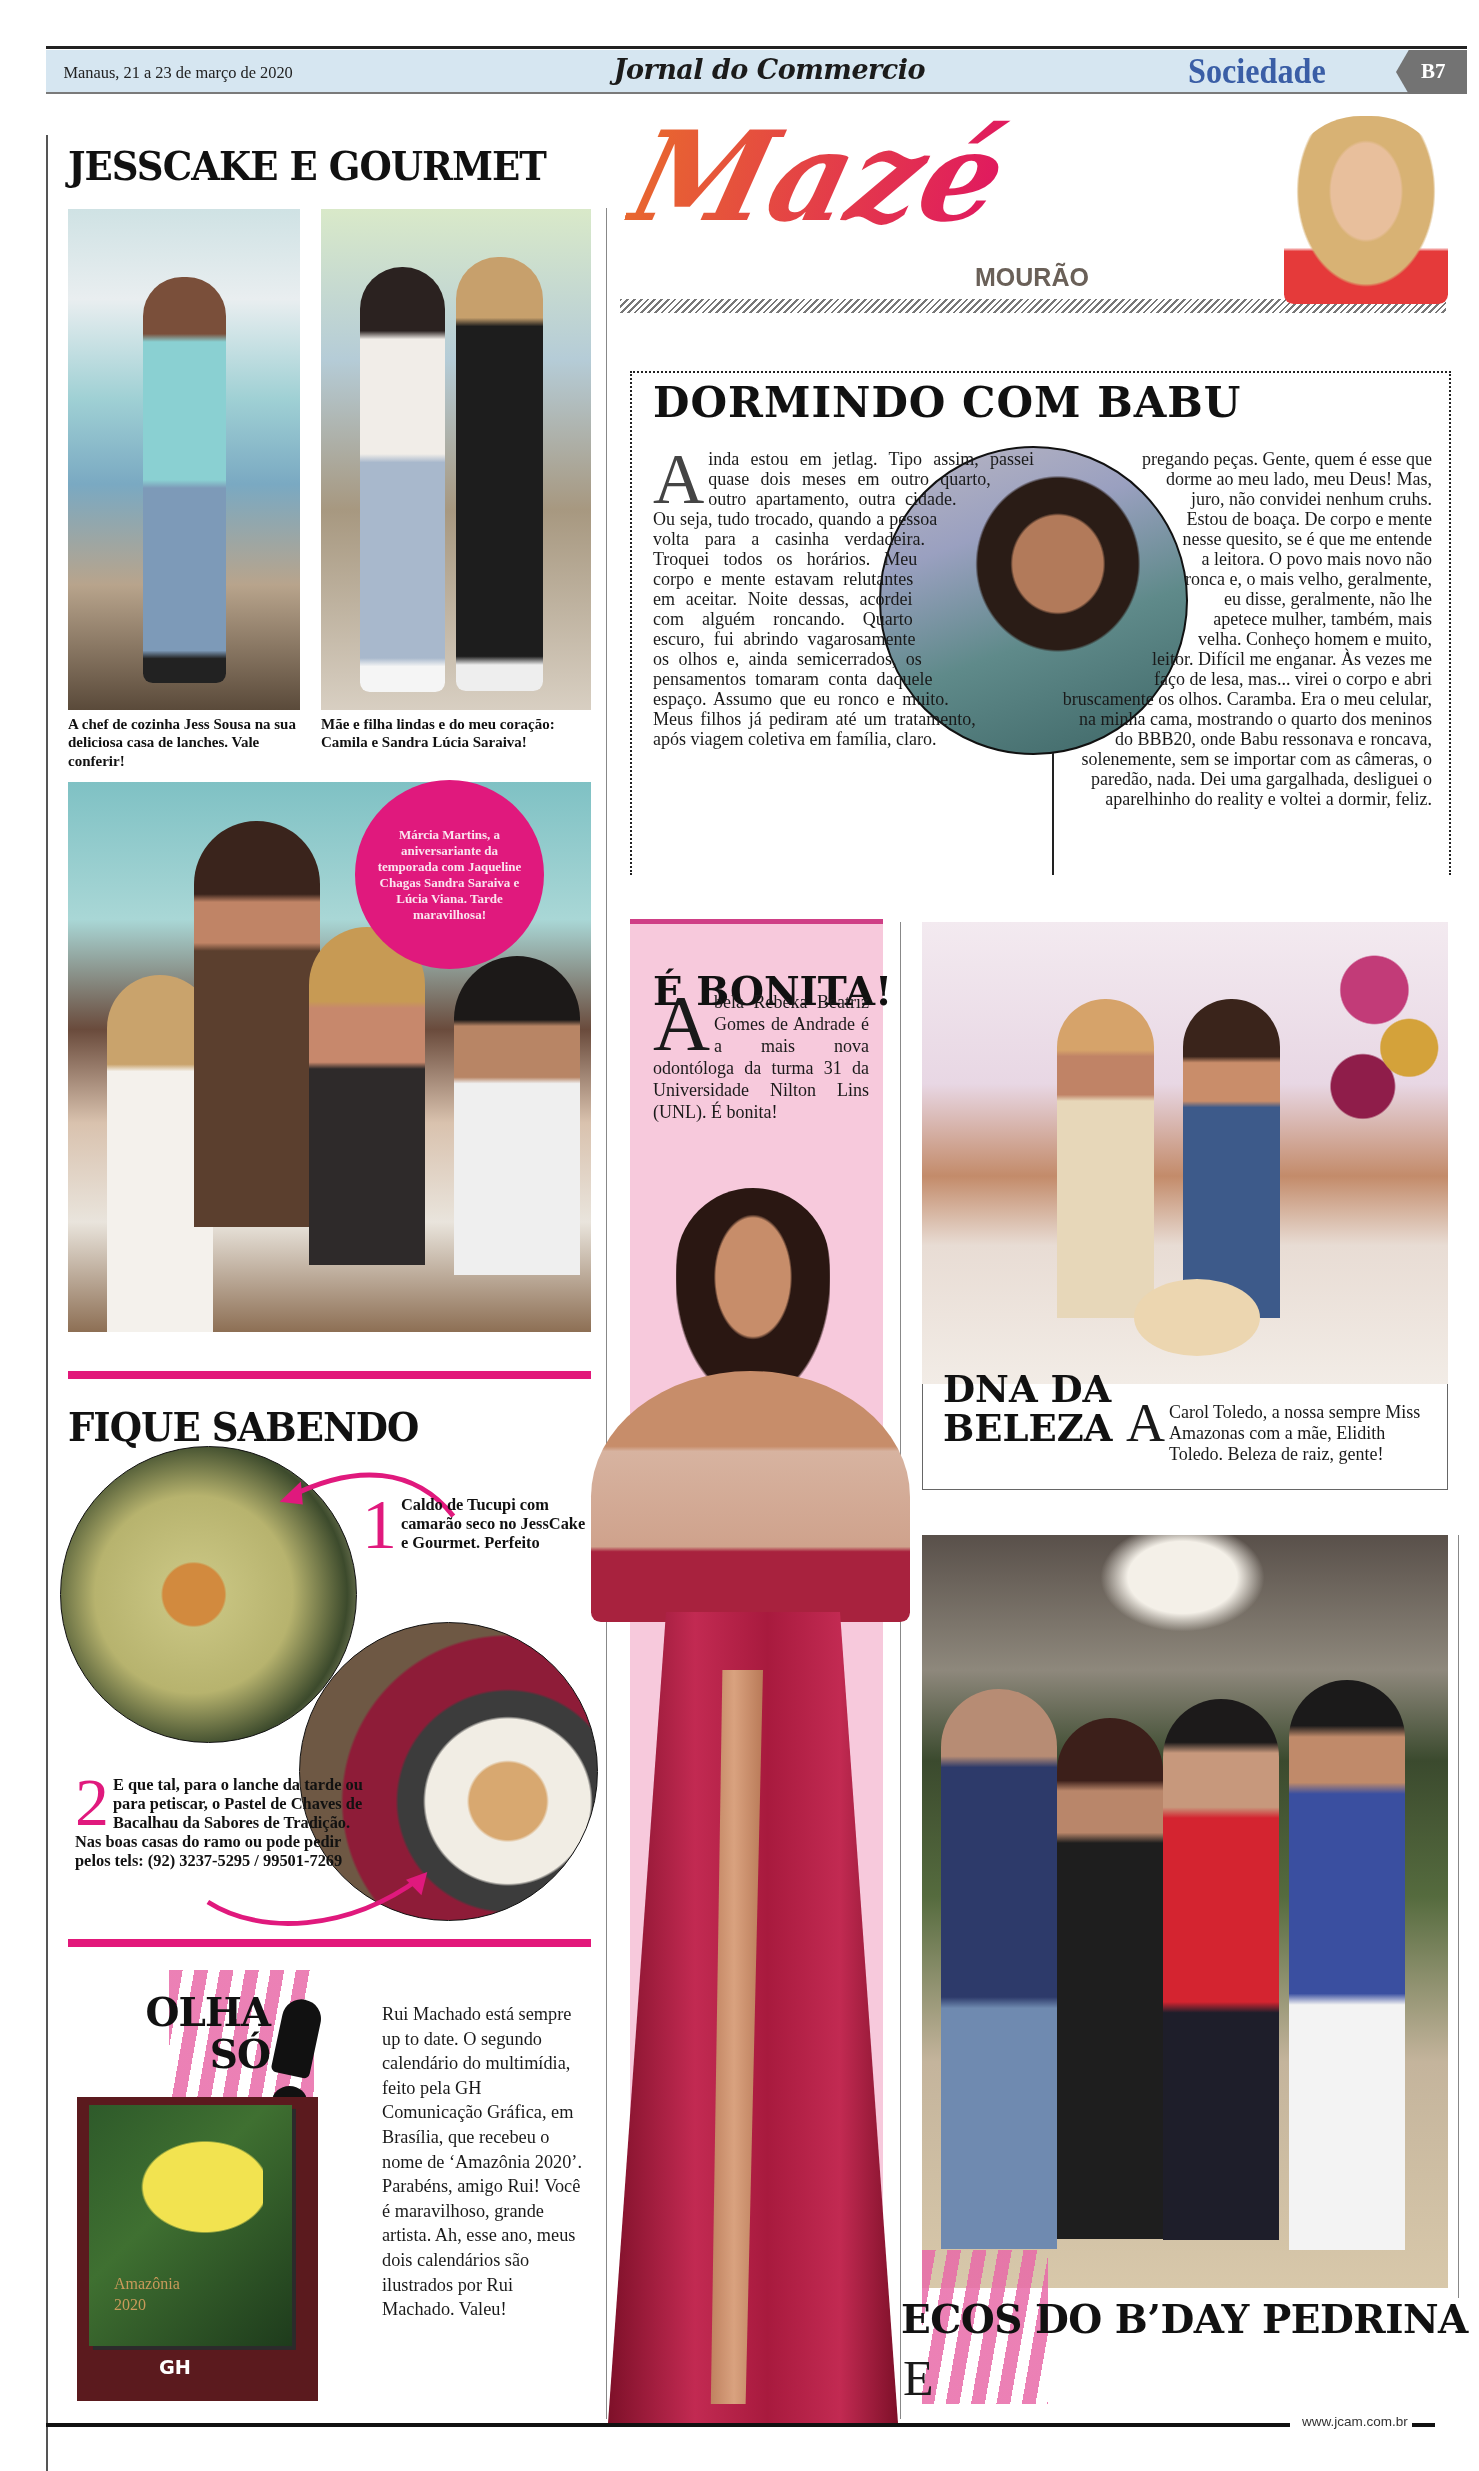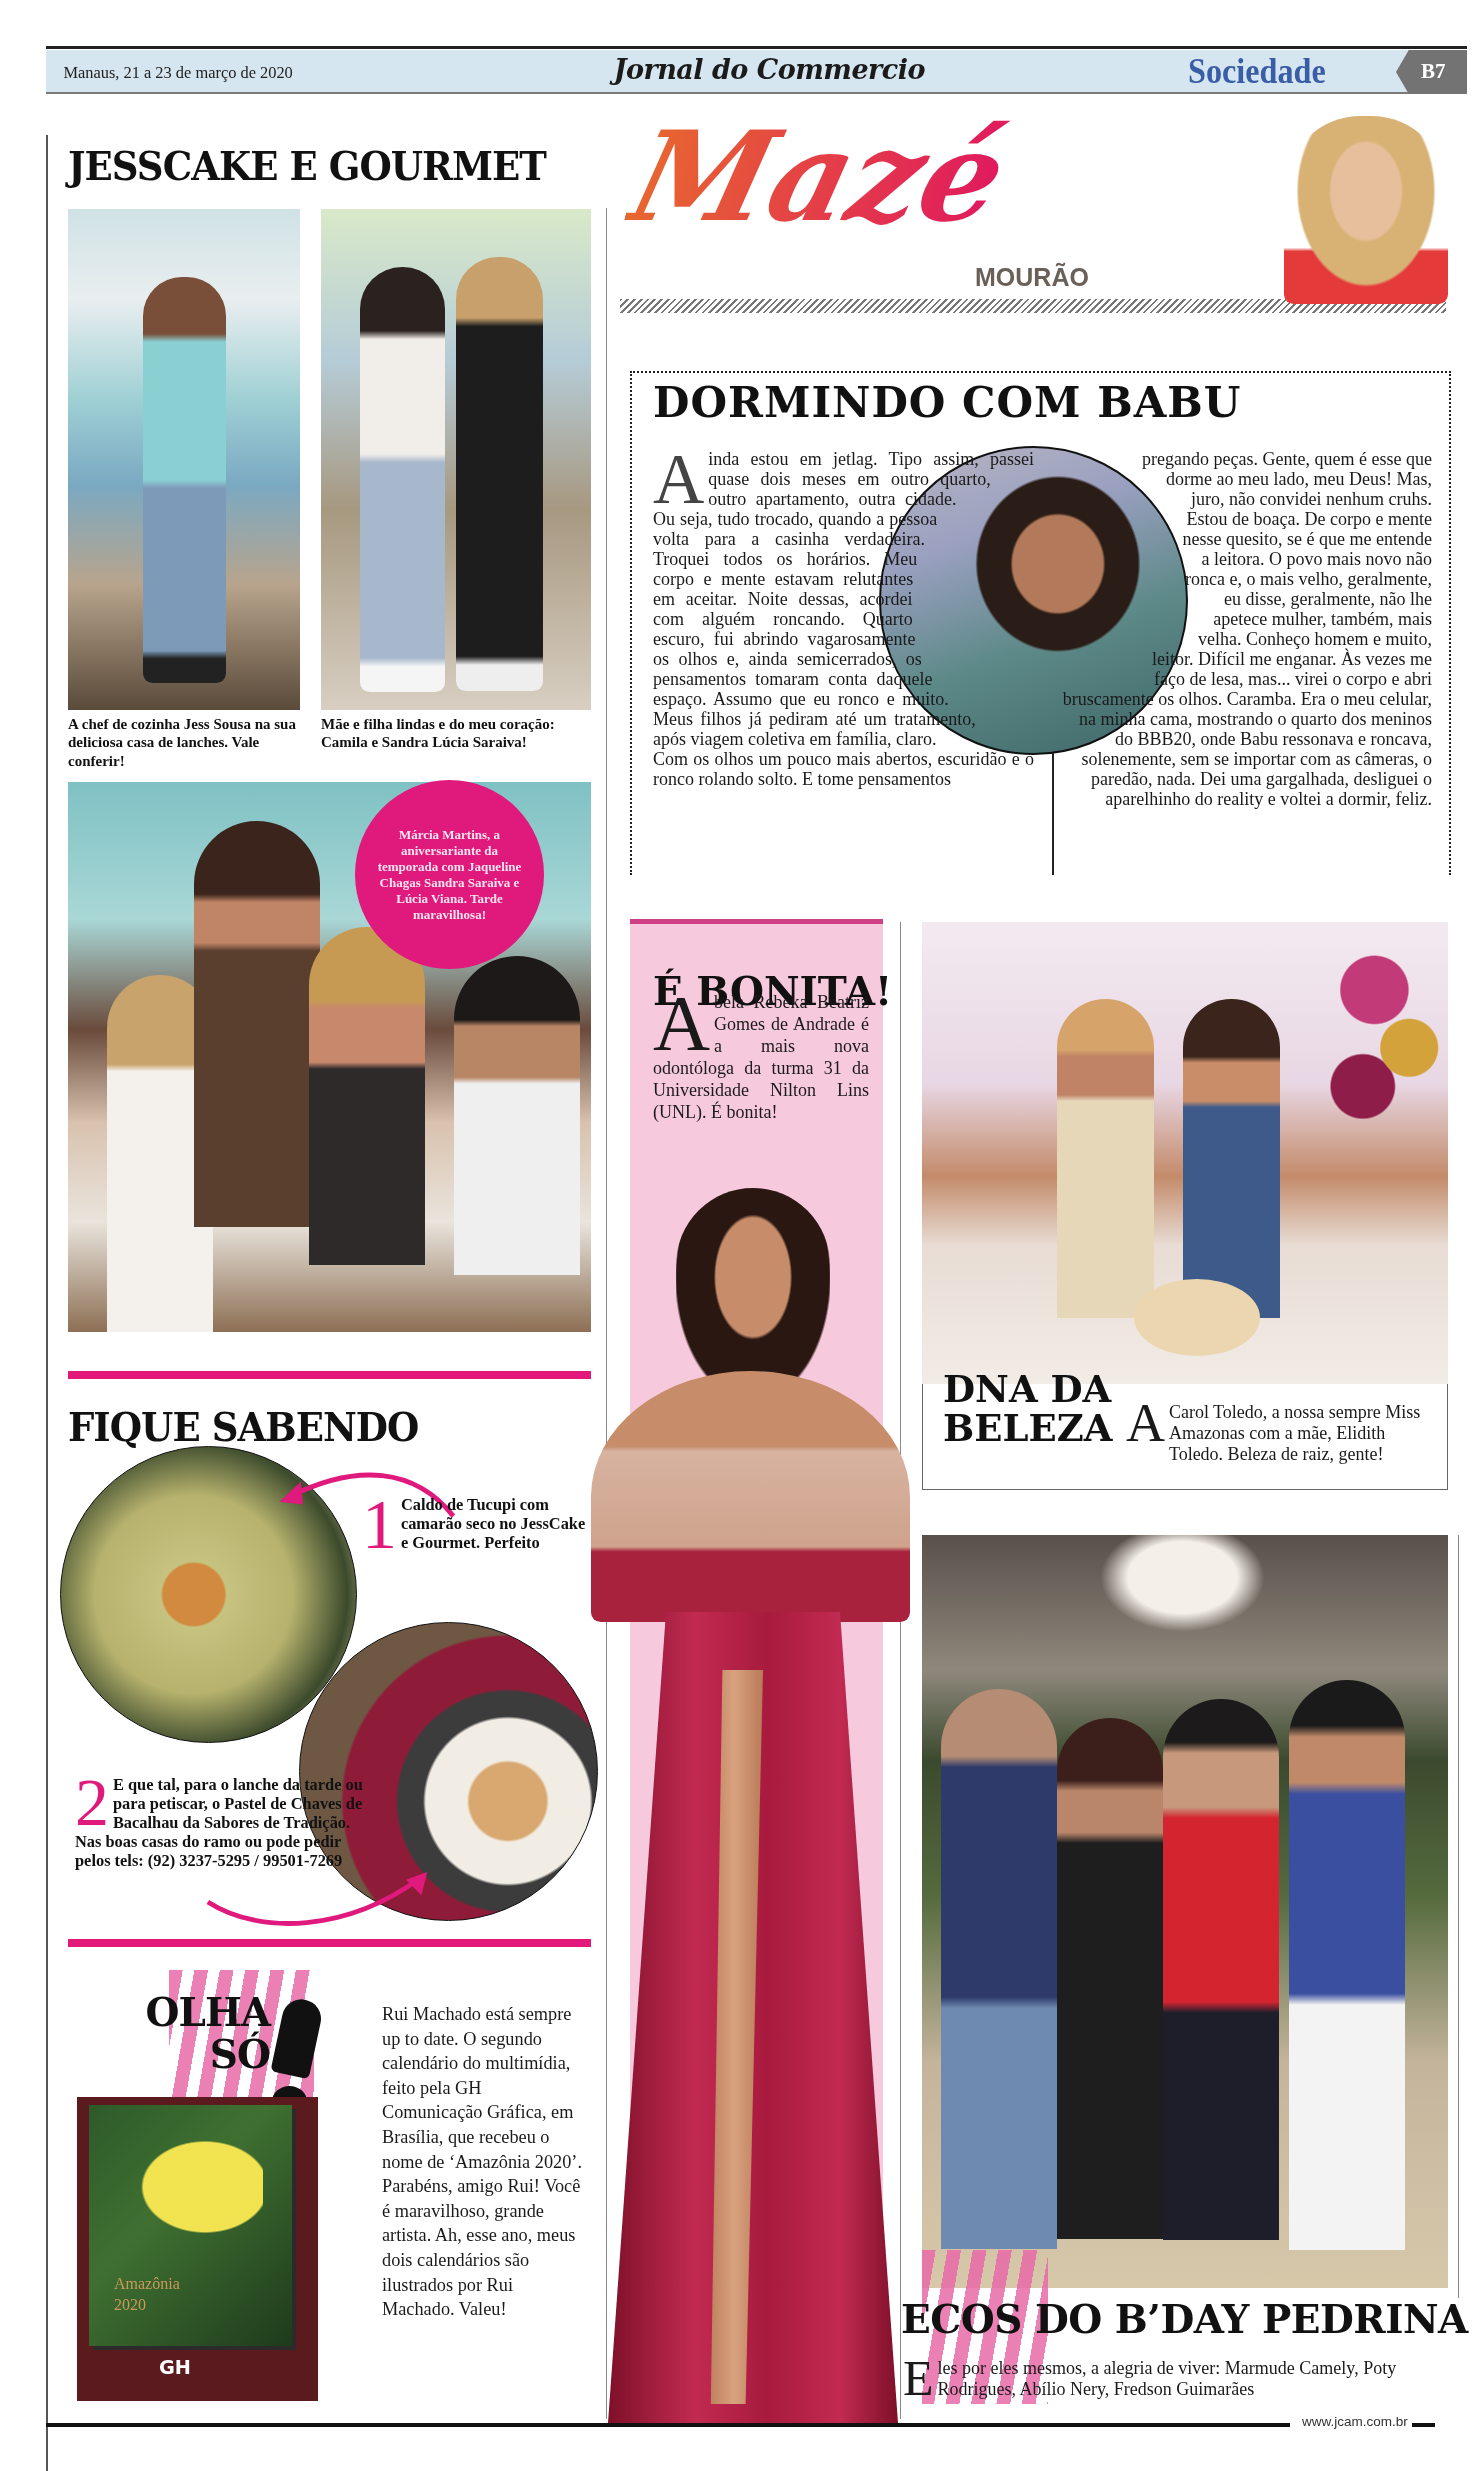--- a/index.html
+++ b/index.html
@@ -125,21 +125,20 @@
 
 <div class="abs dotted-box" style="left:630px; top:371px; width:821px; height:504px; border-bottom:none;"></div>
 <div class="abs headline" style="left:653px; top:378px; font-size:42px; letter-spacing:1px;">DORMINDO COM BABU</div>
 <div class="abs circle-photo" style="left:879px; top:446px; width:309px; height:309px; border-width:2.9px; background:radial-gradient(ellipse at 58% 38%, #b27a5a 0 18%, #2a1c16 19% 32%, transparent 33%), linear-gradient(160deg,#b9b6c2 0%,#9aa0c0 30%,#5f8a8a 60%,#3e6666 100%);"></div>
 <div class="abs" style="left:1052px; top:753px; width:1.9px; height:122px; background:#222;"></div>
 
 <div class="abs body-text" style="left:653px; top:449px; width:381px; height:415px; overflow:hidden;">
   <div style="float:right; width:154px; height:307px; shape-outside:circle(50% at 100% 50%);"></div>
   <span class="dropcap" style="font-size:71px; color:#444; margin-top:1.9px;">A</span>
   <span>inda estou em jetlag. Tipo assim, passei quase dois meses em outro quarto, outro apartamento, outra cidade. Ou seja, tudo trocado, quando a pessoa volta para a casinha verdadeira. Troquei todos os horários. Meu corpo e mente estavam relutantes em aceitar. Noite dessas, acordei com alguém roncando. Quarto escuro, fui abrindo vagarosamente os olhos e, ainda semicerrados, os pensamentos tomaram conta daquele espaço. Assumo que eu ronco e muito. Meus filhos já pediram até um tratamento, após viagem coletiva em família, claro.</span>
-  <span style="display:block;">Com os olhos um pouco mais abertos, escuridão e o ronco rolando solto. E tome pensamentos</span>
 </div>
 <div class="abs body-text" style="left:1060px; top:449px; width:372px; height:415px; overflow:hidden; text-align:right;">
   <div style="float:left; width:135px; height:309px; shape-outside:circle(50% at 0% 35%);"></div>
   <span>pregando peças. Gente, quem é esse que dorme ao meu lado, meu Deus! Mas, juro, não convidei nenhum cruhs. Estou de boaça. De corpo e mente nesse quesito, se é que me entende a leitora. O povo mais novo não ronca e, o mais velho, geralmente, eu disse, geralmente, não lhe apetece mulher, também, mais velha. Conheço homem e muito, leitor. Difícil me enganar. Às vezes me faço de lesa, mas... virei o corpo e abri bruscamente os olhos. Caramba. Era o meu celular, na minha cama, mostrando o quarto dos meninos do BBB20, onde Babu ressonava e roncava, solenemente, sem se importar com as câmeras, o paredão, nada. Dei uma gargalhada, desliguei o aparelhinho do reality e voltei a dormir, feliz.</span>
 </div>
 
 <div class="abs" style="left:630px; top:919px; width:253px; height:1506px; background:#f7c9dc; border-top:5.8px solid #cf3f86;"></div>
 <div class="abs headline" style="left:653px; top:968px; font-size:39px; letter-spacing:0;">É BONITA!</div>
 <div class="abs" style="left:653px; top:991px; width:216px; font-family:'Liberation Serif',serif; font-size:18px; line-height:22px; text-align:justify; color:#1a1a1a;">
   <span class="dropcap" style="font-size:79px;">A</span>
@@ -171,19 +170,18 @@
   <div class="abs" style="left:164px; top:0; width:193px; height:106px; background:radial-gradient(ellipse at 50% 40%, #f4f0e8 0 40%, transparent 60%);"></div>
   <div class="abs" style="left:19.3px; top:154px; width:116px; height:560px; border-radius:58px 58px 0 0; background:linear-gradient(180deg,#b78c74 0%,#b78c74 12%,#2d3a6a 14%,#2d3a6a 55%,#6f8ab0 57%);"></div>
   <div class="abs" style="left:135px; top:183px; width:106px; height:521px; border-radius:53px 53px 0 0; background:linear-gradient(180deg,#3c1f1a 0%,#3c1f1a 12%,#b9866a 14%,#b9866a 22%,#1e1e1e 24%);"></div>
   <div class="abs" style="left:241px; top:164px; width:116px; height:541px; border-radius:58px 58px 0 0; background:linear-gradient(180deg,#1c1a1a 0%,#1c1a1a 8%,#c7987c 10%,#c7987c 20%,#d42430 22%,#d42430 56%,#1e1e2a 58%);"></div>
   <div class="abs" style="left:367px; top:145px; width:116px; height:570px; border-radius:58px 58px 0 0; background:linear-gradient(180deg,#1b1a1a 0%,#1b1a1a 8%,#c08a6a 10%,#c08a6a 18%,#3a4fa0 20%,#3a4fa0 55%,#f3f3f3 57%);"></div>
 </div>
 <div class="abs" style="left:922px; top:2250px; width:126px; height:154px; background:repeating-linear-gradient(100deg,#e86aa8 0 13.5px,transparent 13.5px 25px); opacity:0.85;"></div>
 <div class="abs headline" style="left:901px; top:2296px; font-size:39px; letter-spacing:-0.5px;">ECOS DO B’DAY PEDRINA</div>
 <div class="abs" style="left:903px; top:2358px; width:541px; font-family:'Liberation Serif',serif; font-size:18px; line-height:21px; color:#1a1a1a;">
   <span class="dropcap" style="font-size:50px;">E</span>
-  <span>les por eles mesmos, a alegria de viver: Marmude Camely, Poty Rodrigues, Abílio Nery, Fredson Guimarães</span>
 </div>
 
 <div class="abs" style="left:46px; top:2423px; width:1244px; height:3.9px; background:#111;"></div>
 <div class="abs" style="left:1302px; top:2414px; font-family:'Liberation Sans',sans-serif; font-size:13.5px; color:#333;">www.jcam.com.br</div>
 <div class="abs" style="left:1412px; top:2423px; width:23px; height:3.9px; background:#111;"></div>
 
 
 </body></html>

